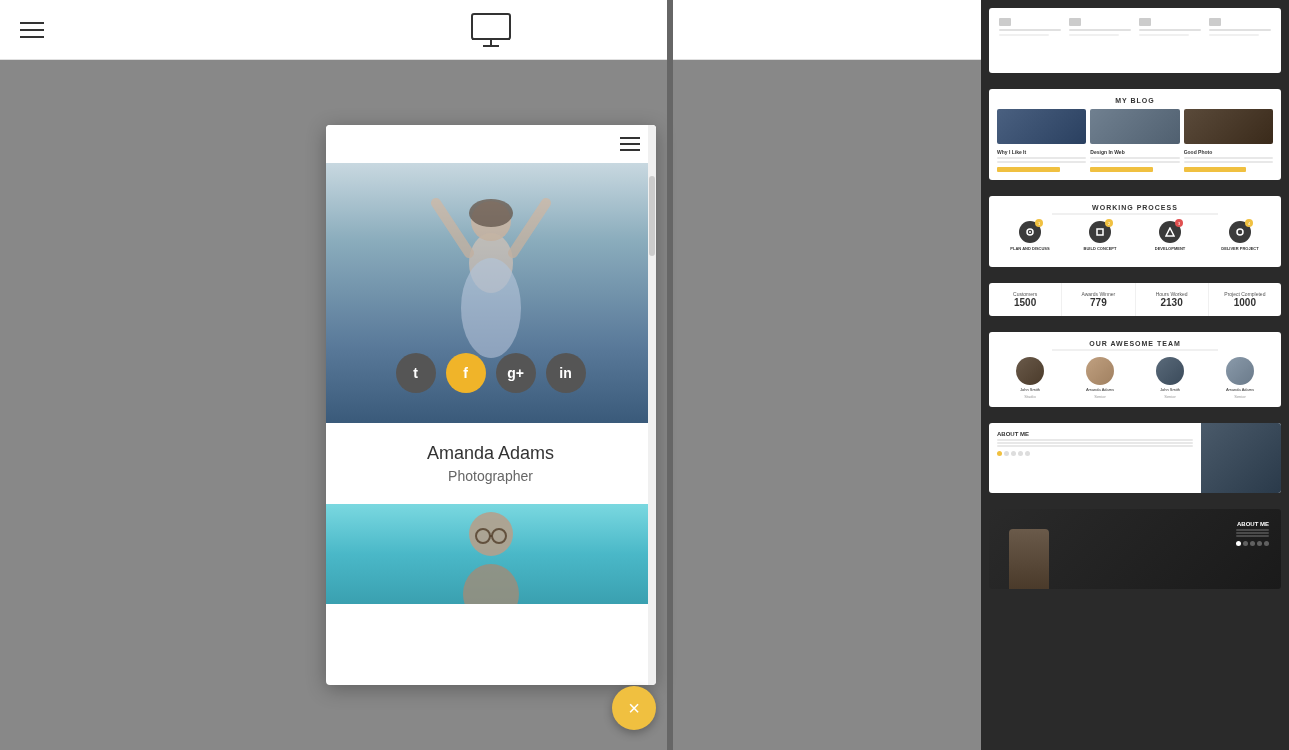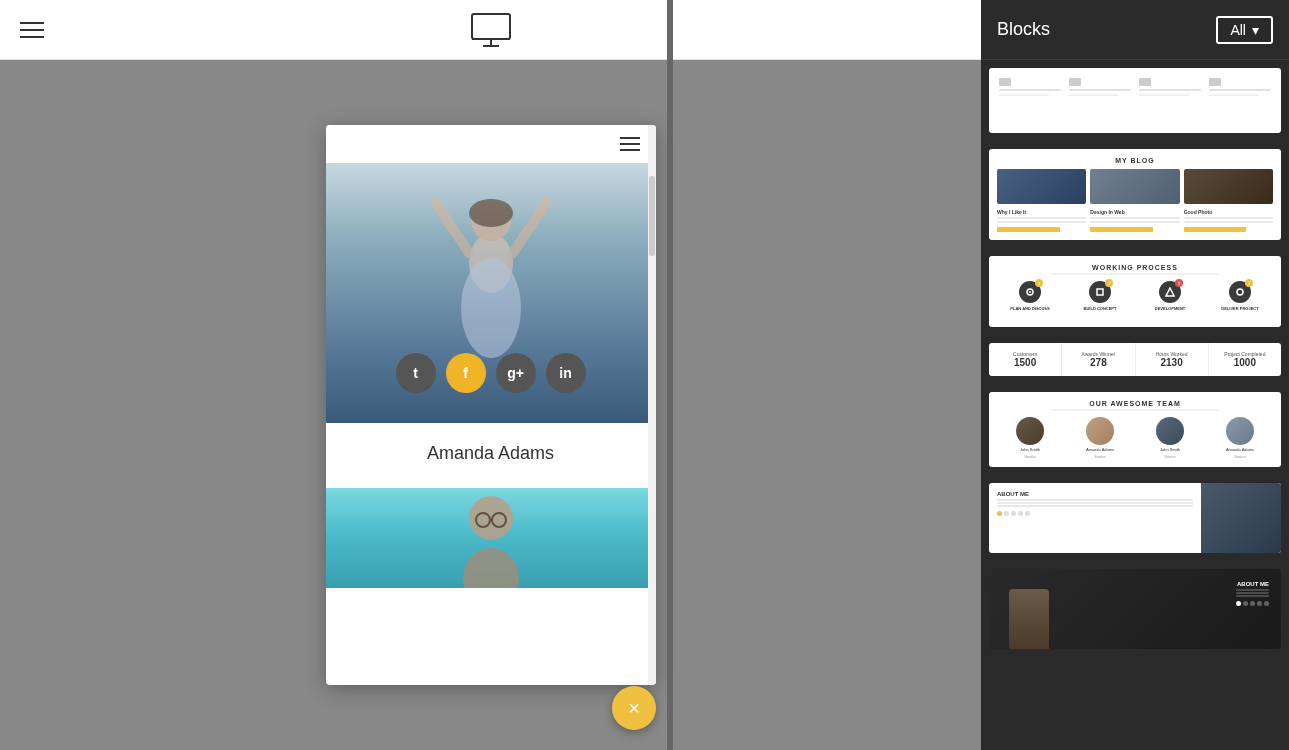--- a/index.html
+++ b/index.html
@@ -545,20 +545,21 @@
         <div class="social-icons-row">
           <div class="social-btn">t</div>
           <div class="social-btn fb">f</div>
           <div class="social-btn">g+</div>
           <div class="social-btn">in</div>
         </div>
       </div>
 
       <div class="profile-section">
         <div class="profile-name">Amanda Adams</div>
+        <div class="profile-title">Photographer</div>
       </div>
 
       <div class="mobile-second-card">
         <div class="person-preview">
 
           <svg style="position:absolute;bottom:0;left:50%;transform:translateX(-50%);" width="100" height="100" viewBox="0 0 100 100">
             <circle cx="50" cy="30" r="22" fill="rgba(180,160,140,0.9)"></circle>
             <ellipse cx="50" cy="90" rx="28" ry="30" fill="rgba(160,140,120,0.8)"></ellipse>
 
             <circle cx="42" cy="32" r="7" fill="none" stroke="rgba(80,60,40,0.8)" stroke-width="2"></circle>
@@ -573,27 +574,20 @@
       </div>
     </div>
   </div>
 
   <div class="fab-btn">×</div>
 
   <div class="resize-handle"></div>
 </div>
 
 <div class="blocks-panel">
-  <div class="blocks-header">
-    <span class="blocks-title">Blocks</span>
-    <button class="all-dropdown">
-      <span>All</span>
-      <span>▾</span>
-    </button>
-  </div>
 
   <div class="blocks-list">
 
     <div class="block-card bc1">
       <div class="bc1-col">
         <div class="bc1-icon"></div>
         <div class="bc1-line"></div>
         <div class="bc1-line bc1-line-sm"></div>
       </div>
       <div class="bc1-col">
@@ -702,21 +696,21 @@
       </div>
     </div>
 
     <div class="block-card bc4">
       <div class="bc4-col">
         <div class="bc4-label">Customers</div>
         <div class="bc4-num">1500</div>
       </div>
       <div class="bc4-col">
         <div class="bc4-label">Awards Winner</div>
-        <div class="bc4-num">278</div>
+        <div class="bc4-num">779</div>
       </div>
       <div class="bc4-col">
         <div class="bc4-label">Hours Worked</div>
         <div class="bc4-num">2130</div>
       </div>
       <div class="bc4-col">
         <div class="bc4-label">Project Completed</div>
         <div class="bc4-num">1000</div>
       </div>
     </div>

